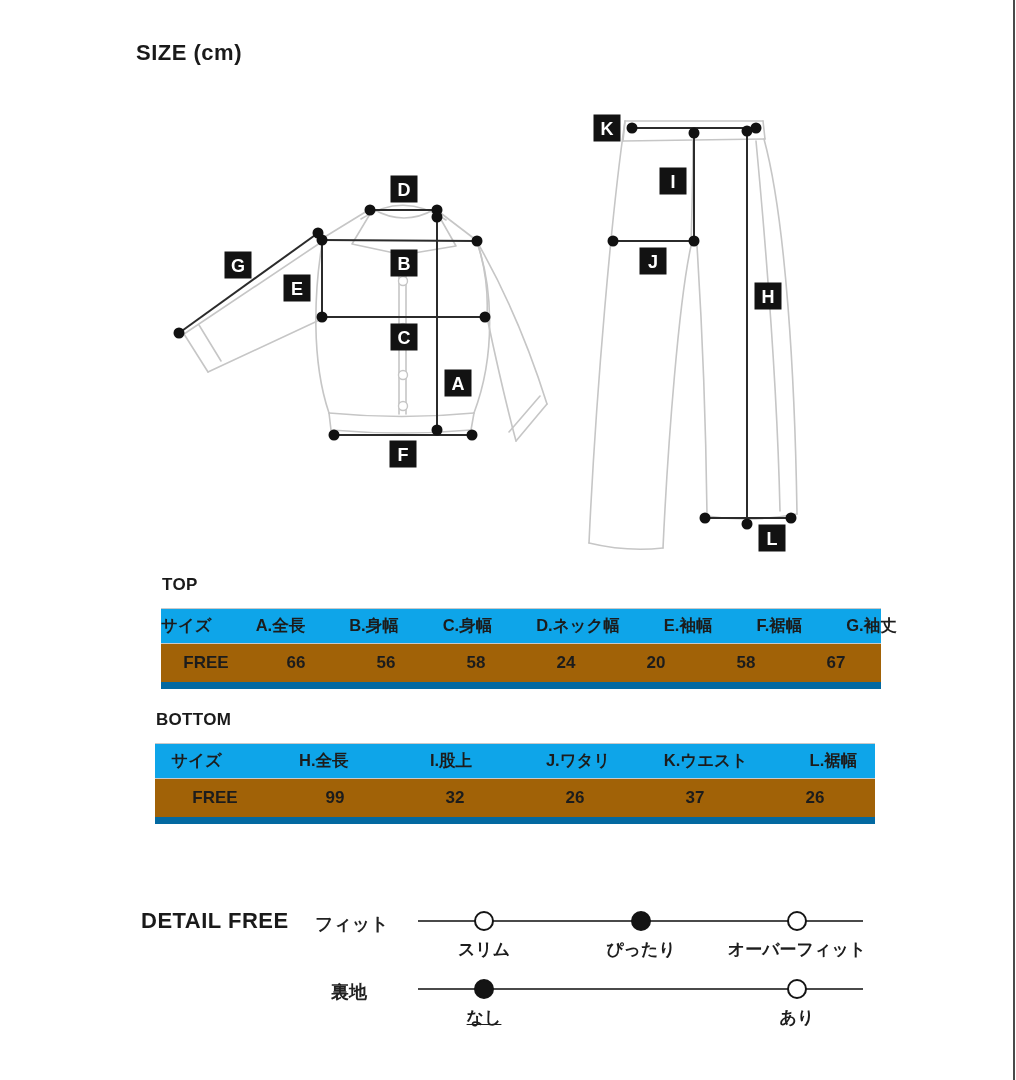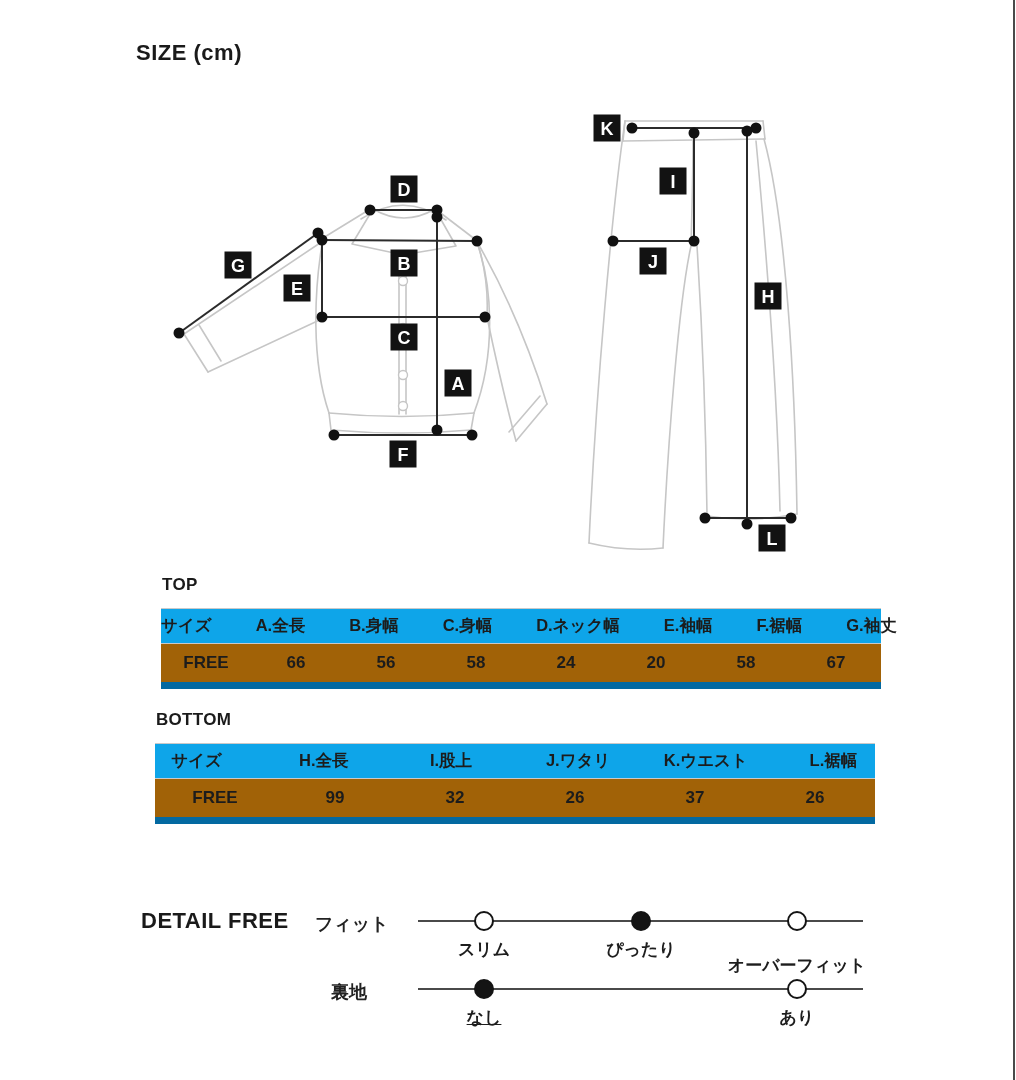--- a/index.html
+++ b/index.html
@@ -228,21 +228,21 @@
 
   <div class="abs detail-title">DETAIL FREE</div>
 
   <div class="abs row-label" style="left:315px;top:912px;">フィット</div>
   <div class="abs track" style="left:418px;top:920px;width:445px;"></div>
   <div class="abs opt-dot open" style="left:474px;top:911px;"></div>
   <div class="abs opt-dot filled" style="left:631px;top:911px;"></div>
   <div class="abs opt-dot open" style="left:787px;top:911px;"></div>
   <div class="abs opt-label" style="left:484px;top:938px;">スリム</div>
   <div class="abs opt-label" style="left:641px;top:938px;">ぴったり</div>
-  <div class="abs opt-label" style="left:797px;top:938px;margin-top:16px;">オーバーフィット</div>
+  <div class="abs opt-label" style="left:797px;top:938px;">オーバーフィット</div>
 
   <div class="abs row-label" style="left:331px;top:980px;">裏地</div>
   <div class="abs track" style="left:418px;top:988px;width:445px;"></div>
   <div class="abs opt-dot filled" style="left:474px;top:979px;"></div>
   <div class="abs opt-dot open" style="left:787px;top:979px;"></div>
   <div class="abs opt-label" style="left:484px;top:1006px;text-decoration:underline;">なし</div>
   <div class="abs opt-label" style="left:797px;top:1006px;">あり</div>
 
   <div class="abs right-edge"></div>
 </div>

